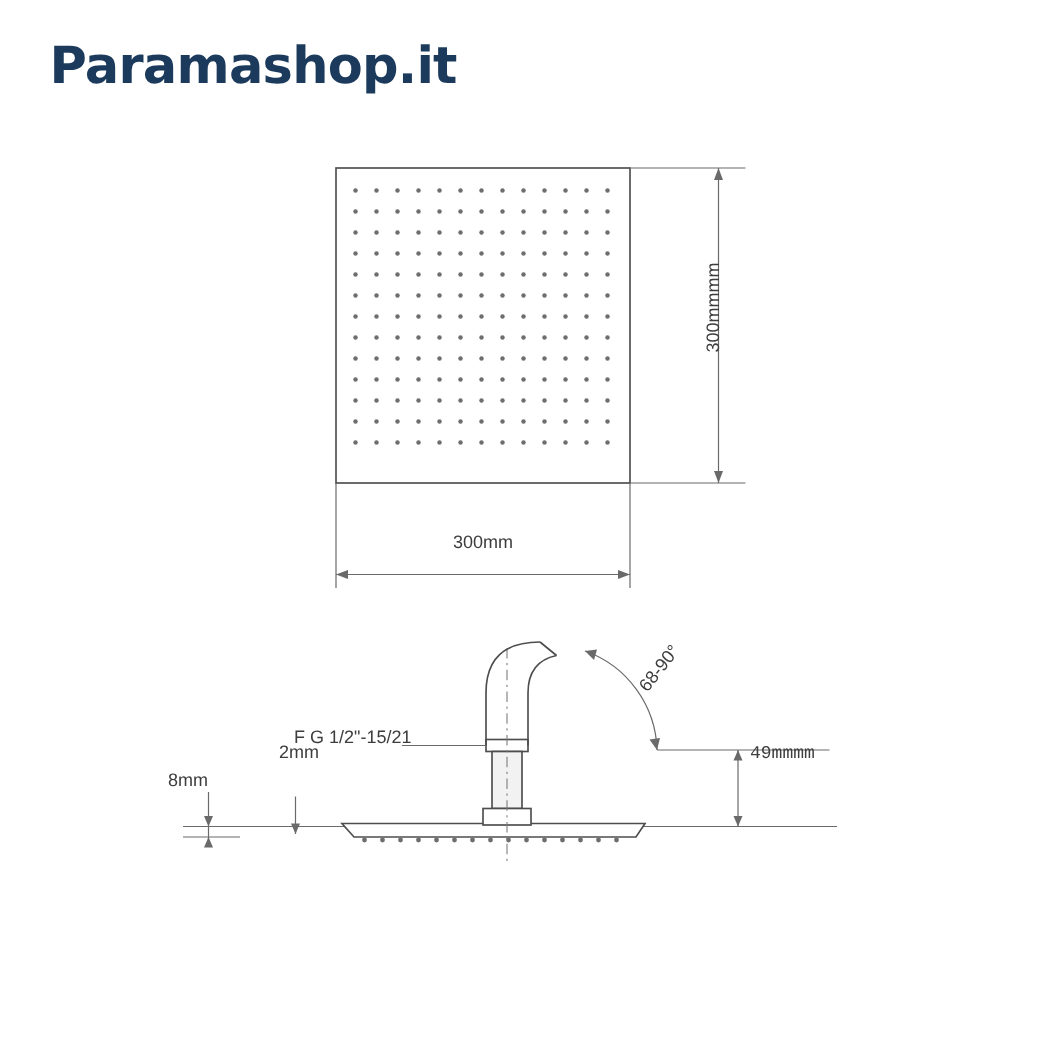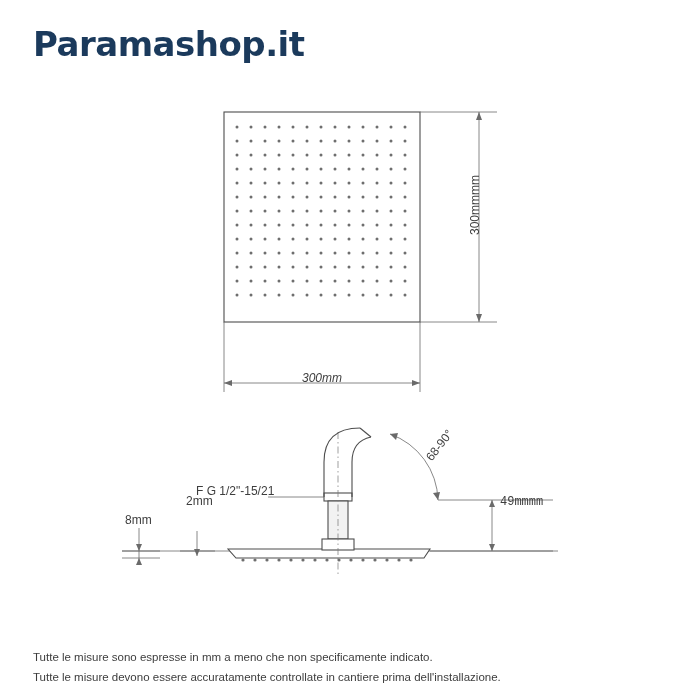--- a/index.html
+++ b/index.html
@@ -55,26 +55,26 @@
     position: absolute;
     font-size: 12px;
     color: #3d3d3d;
     white-space: nowrap;
   }
   .dimlabel.vert {
     writing-mode: vertical-rl;
     transform: rotate(180deg);
   }
 
-  #lbl-width       { left: 302px; top: 371px; font-style: italic; }
+  #lbl-width       { left: 302px; top: 354px; }
   #lbl-height      { left: 468px; top: 175px; }
   #lbl-thread      { left: 196px; top: 484px; }
   #lbl-angle       { left: 423px; top: 455px; transform: rotate(-52deg); transform-origin: left top; }
   #lbl-armheight   { left: 500px; top: 495px; font-family: Liberation Mono, monospace; }
-  #lbl-thick8      { left: 125px; top: 513px; }
+  #lbl-thick8      { left: 112px; top: 513px; }
   #lbl-thick2      { left: 186px; top: 494px; }
 </style>
 </head>
 <body>
 
 <div class="page">
 
   <div class="brand">Paramashop.it</div>
 
   <svg class="dwg" viewBox="0 0 700 700">
@@ -357,16 +357,14 @@
   <div class="dimlabel" id="lbl-thread">F G 1/2"-15/21</div>
 
   <div class="dimlabel" id="lbl-angle">68-90°</div>
 
   <div class="dimlabel" id="lbl-armheight">49mmmm</div>
 
   <div class="dimlabel" id="lbl-thick8">8mm</div>
 
   <div class="dimlabel" id="lbl-thick2">2mm</div>
 
-  <div class="note n1">Tutte le misure sono espresse in mm a meno che non specificamente indicato.</div>
-  <div class="note n2">Tutte le misure devono essere accuratamente controllate in cantiere prima dell'installazione.</div>
 
 </div>
 
 </body></html>

